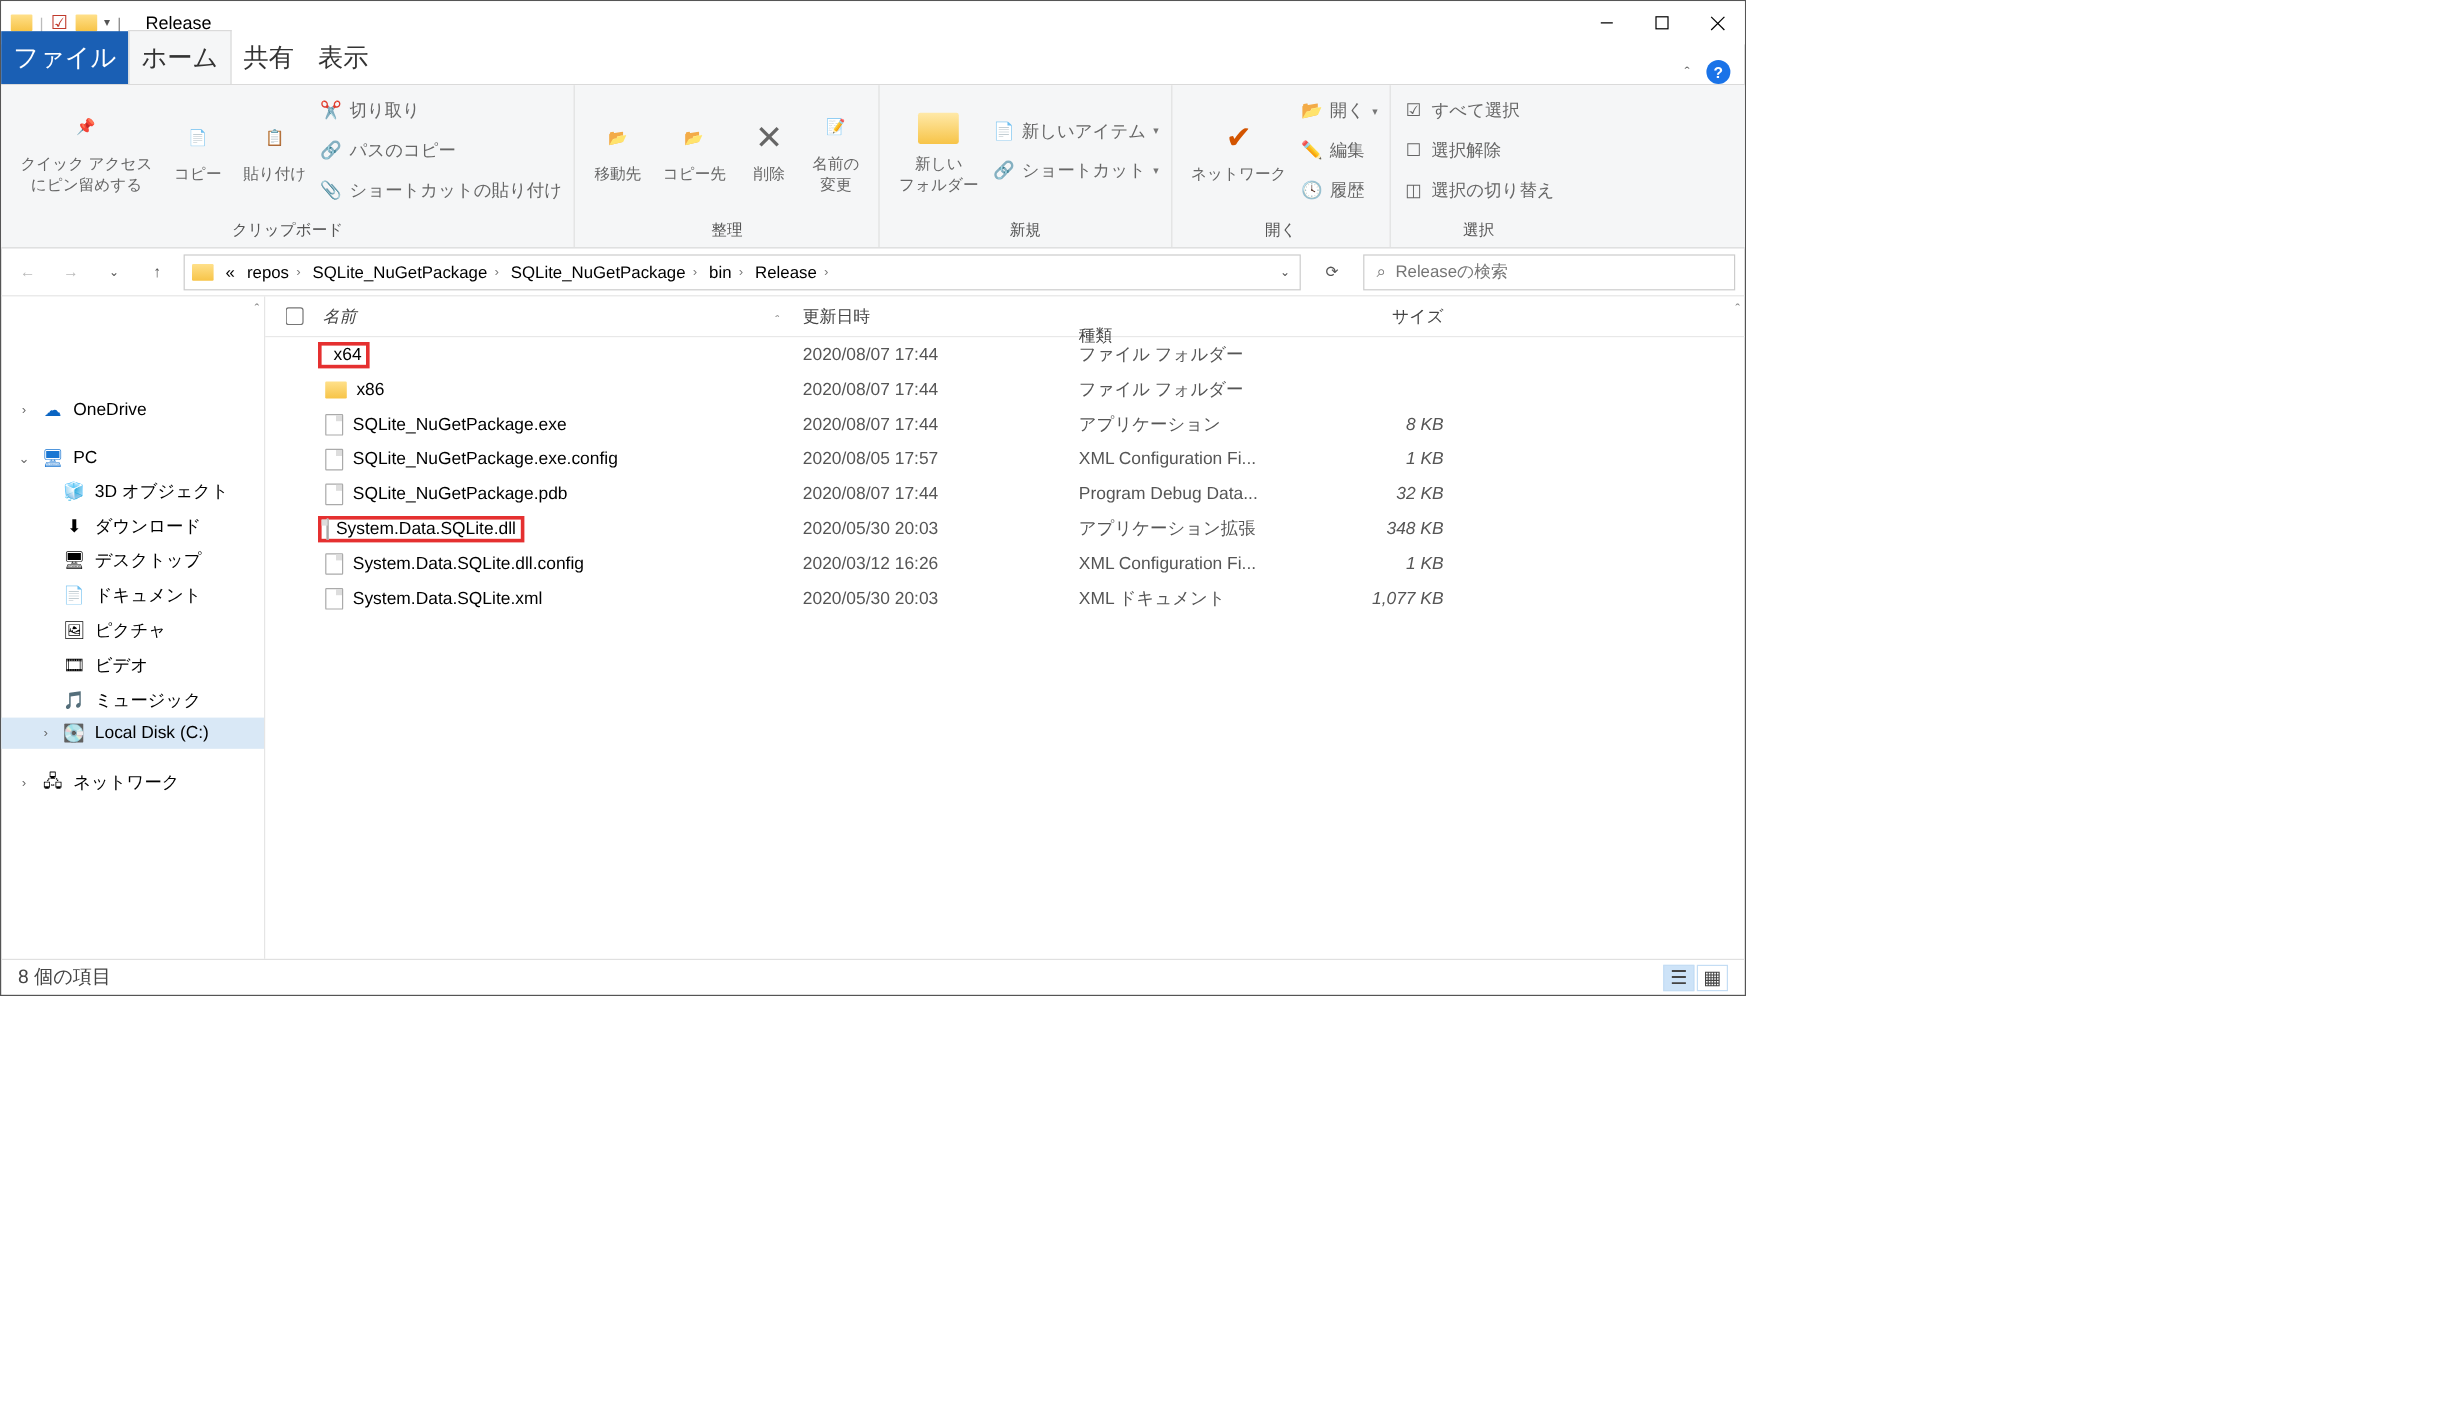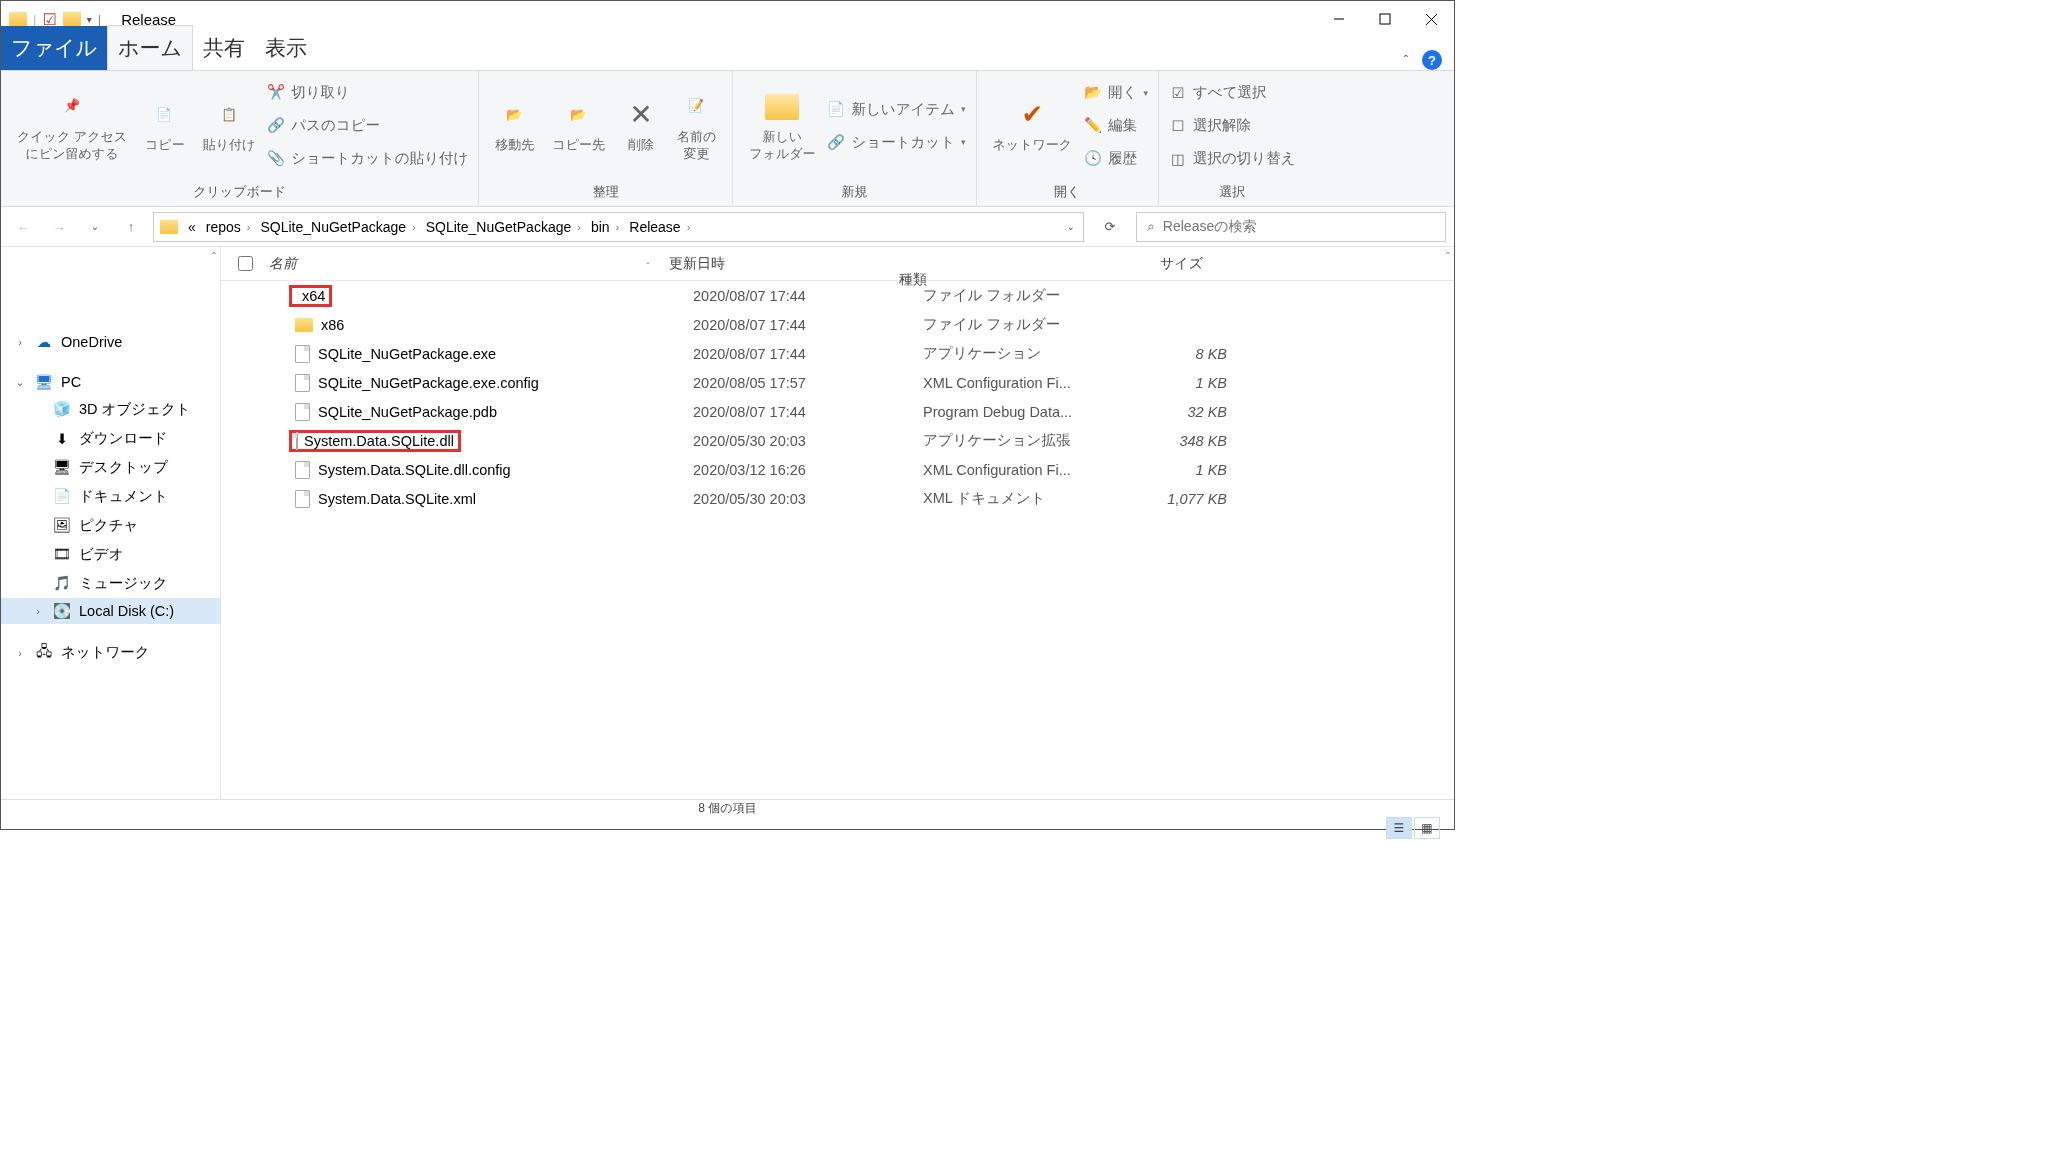--- a/index.html
+++ b/index.html
@@ -64,30 +64,30 @@
 .columns { height:34px; display:flex; align-items:center; border-bottom:1px solid #e8e8e8; font-size:14px; color:#444; }
 .columns .chk { width:48px; display:flex; justify-content:center; }
 .columns .chk input { width:15px; height:15px; }
 .col-name { width:400px; display:flex; align-items:flex-end; gap:24px;font-style:italic; }
 .col-date { width:230px; }
 .col-type { width:200px;margin-top:32px; }
 .col-size { width:120px; text-align:right; padding-right:16px; }
 .rows { flex:1; }
 .row { height:29px; display:flex; align-items:center; font-size:14.5px; }
 .row .chkcell { width:48px; }
-.row .namecell { width:400px; display:flex; align-items:center; gap:8px; padding-left:2px;margin-left:24px; }
+.row .namecell { width:400px; display:flex; align-items:center; gap:8px; padding-left:2px; }
 .row .datecell { width:230px; color:#555; }
 .row .typecell { width:200px; color:#555; }
 .row .sizecell { width:120px; text-align:right; padding-right:16px; color:#555;font-style:italic; }
 .hilite { border:3px solid #e53030; padding:0 4px; margin-left:-6px; }
 .folder-sm { width:18px; height:14px; background: linear-gradient(#ffe08a,#f7c448); border-radius:1px; }
 .file-sm { width:15px; height:18px; background:#fff; border:1px solid #aaa; border-radius:1px; position:relative; }
 .file-sm::after { content:''; position:absolute; top:0; right:0; width:5px; height:5px; background:#ddd; }
 
-.statusbar { height:30px; border-top:1px solid #e0e0e0; display:flex; align-items:center; padding:0 14px; font-size:12px; color:#444;flex-direction:column; }
+.statusbar { height:30px; border-top:1px solid #e0e0e0; display:flex; align-items:center; padding:0 14px; font-size:16px; color:#444; }
 .statusbar .view-toggles { margin-left:auto; display:flex; gap:2px; }
 .vt { width:26px; height:22px; border:1px solid #c4ddf4; display:flex; align-items:center; justify-content:center; }
 .vt.active { background:#cde3f8; }
 </style>
 </head>
 <body>
 
 <div class="window">
   <div class="titlebar">
     <div class="qat">

